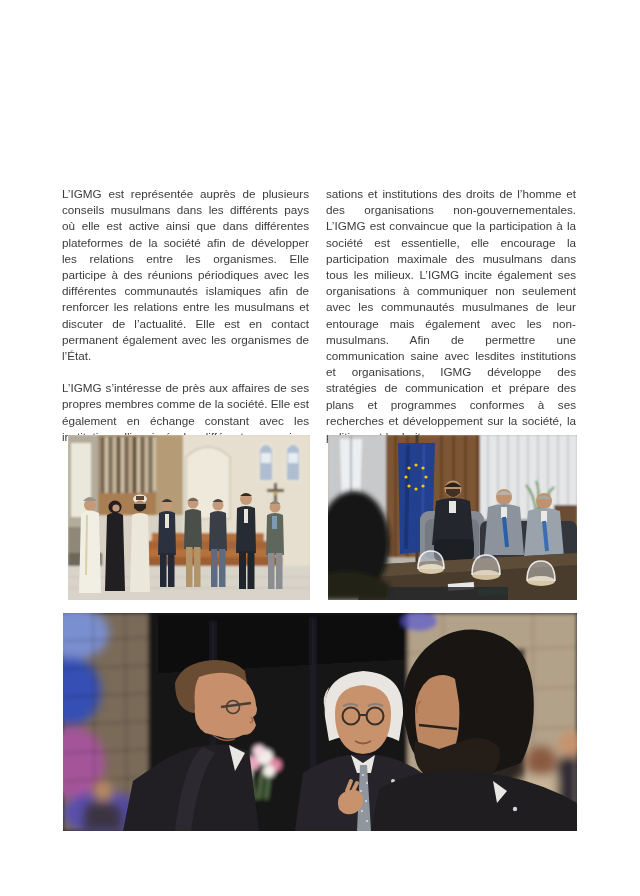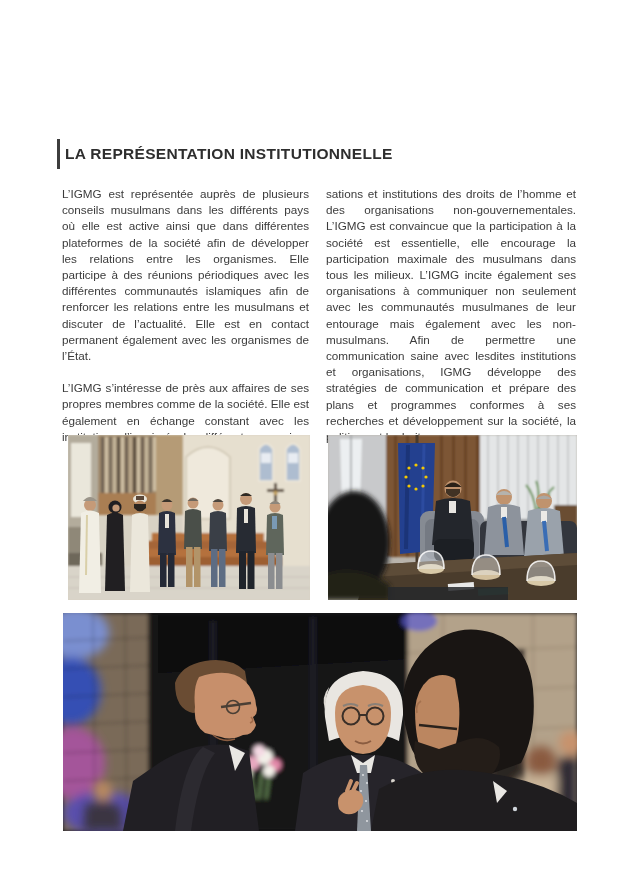--- a/index.html
+++ b/index.html
@@ -21,24 +21,20 @@
   .photo svg { display:block; width:100%; height:100%; }
   .photo-church { left:68px; top:435px; width:242px; height:165px; }
   .photo-meeting { left:328px; top:435px; width:249px; height:165px; }
   .photo-reception { left:63px; top:613px; width:514px; height:218px; }
 </style>
 </head>
 <body>
 
 <div class="page">
 
-  <div class="title-wrap">
-    <div class="title-bar"></div>
-    <div class="page-title">LA REPRÉSENTATION INSTITUTIONNELLE</div>
-  </div>
 
   <div class="columns">
     <div class="col col-left">
       <p>L’IGMG est représentée auprès de plusieurs conseils musulmans dans les différents pays où elle est active ainsi que dans différentes plateformes de la société afin de développer les relations entre les organismes. Elle participe à des réunions périodiques avec les différentes communautés islamiques afin de renforcer les relations entre les musulmans et discuter de l’actualité. Elle est en contact permanent également avec les organismes de l’État.</p>
       <p>L’IGMG s’intéresse de près aux affaires de ses propres membres comme de la société. Elle est également en échange constant avec les institutions d’immigrés, les différentes organi-</p>
     </div>
     <div class="col col-right">
       <p>sations et institutions des droits de l’homme et des organisations non-gouvernementales. L’IGMG est convaincue que la participation à la société est essentielle, elle encourage la participation maximale des musulmans dans tous les milieux. L’IGMG incite également ses organisations à communiquer non seulement avec les communautés musulmanes de leur entourage mais également avec les non-musulmans. Afin de permettre une communication saine avec lesdites institutions et organisations, IGMG développe des stratégies de communication et prépare des plans et programmes conformes à ses recherches et développement sur la société, la politique et le droit.</p>
     </div>
   </div>

